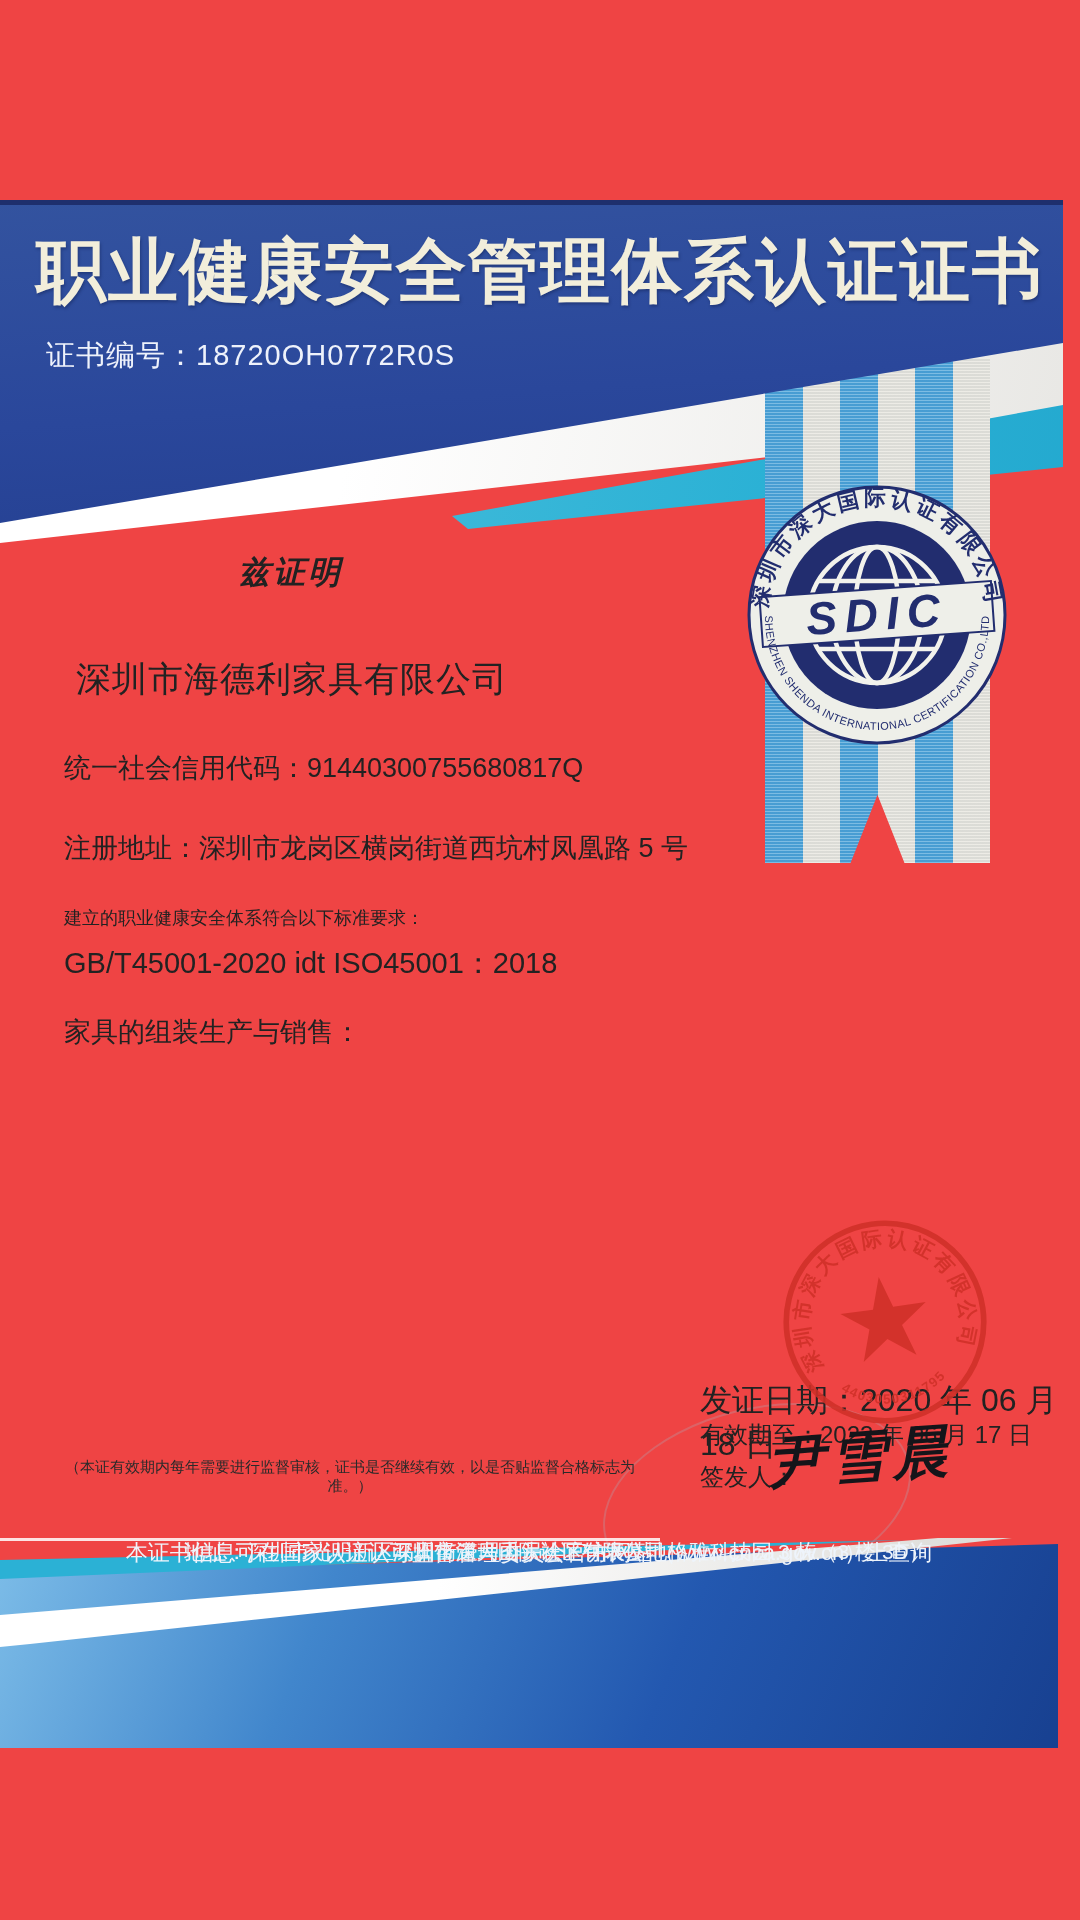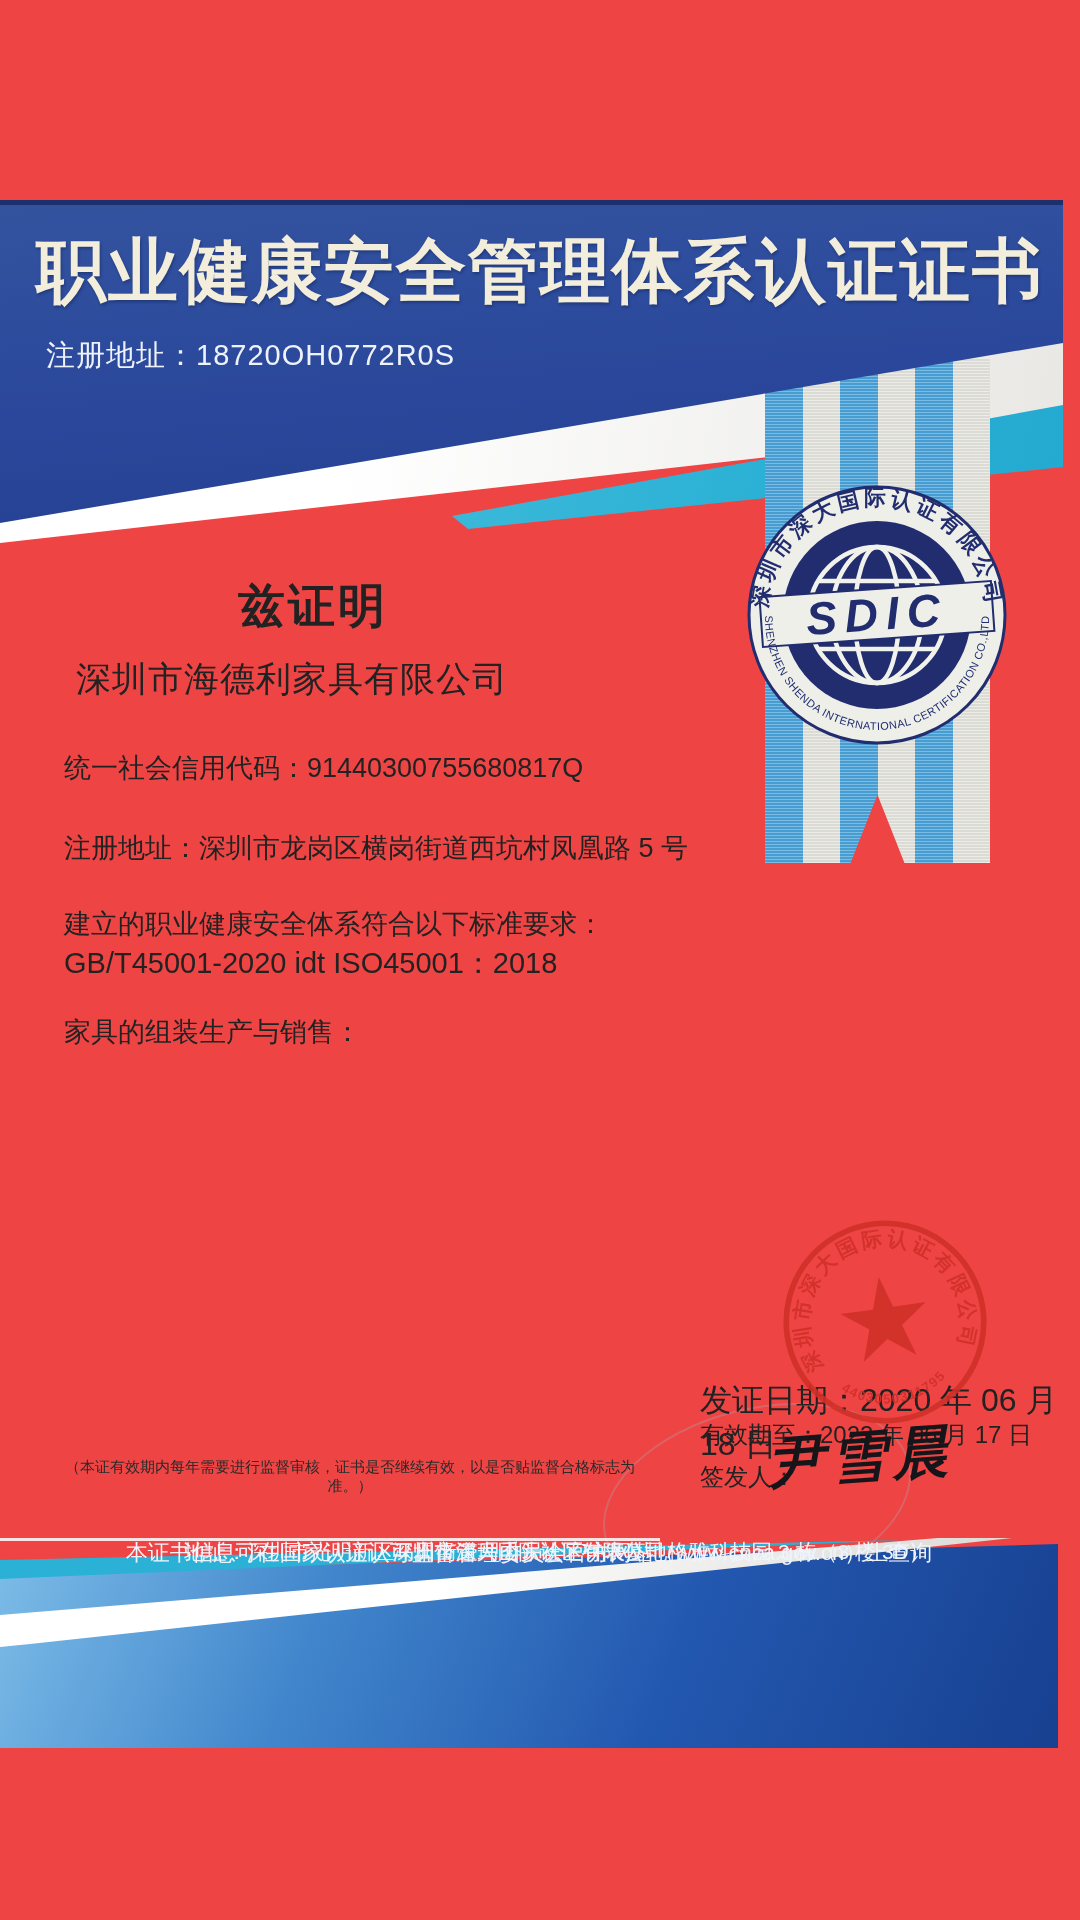--- a/index.html
+++ b/index.html
@@ -36,25 +36,25 @@
   .banner:before{content:"";position:absolute;left:0;top:0;width:100%;height:5px;background:#1e2f6d;}
   .cert-title{left:36px;top:230px;width:1020px;z-index:5;white-space:nowrap;
     font-family:"Liberation Serif",serif;font-weight:700;font-size:70px;line-height:1.2;
     color:var(--title-cream);letter-spacing:2px;text-shadow:1px 2px 3px rgba(10,20,60,.35);}
   .cert-no{left:46px;top:336px;z-index:5;font-size:29px;color:#eef2fb;letter-spacing:1px;}
 
   
   .badge-svg{left:744px;top:482px;width:266px;height:266px;z-index:6;}
 
   
-  .heading-cert{left:238px;top:575px;font-size:47px;font-weight:700;letter-spacing:3px;}
+  .heading-cert{left:238px;top:551px;font-size:32px;font-weight:700;letter-spacing:3px;font-style:italic;}
   .company{left:76px;top:656px;font-size:35px;letter-spacing:1px;}
   .line-code{left:64px;top:750px;font-size:27px;}
   .line-addr{left:64px;top:830px;font-size:27px;}
-  .line-stdintro{left:64px;top:906px;font-size:27px;text-align:center;}
+  .line-stdintro{left:64px;top:906px;font-size:18px;text-align:center;}
   .line-std{left:64px;top:944px;font-size:29px;}
   .line-scopeintro{left:64px;top:1014px;font-size:27px;}
   .line-scope{left:64px;top:1044px;font-size:31px;font-weight:600;}
 
   
   .audit{left:71px;top:1323px;width:557px;z-index:4;}
   table.audit-t{width:557px;height:120px;border-collapse:collapse;table-layout:fixed;}
   table.audit-t th,table.audit-t td{border:2.5px solid #181818;}
   table.audit-t th{height:37px;font-size:19px;font-weight:600;color:#1c1c1c;padding:0;}
   table.audit-t td{height:80px;}
@@ -93,21 +93,21 @@
 
 <div class="page">
 
   <div class="band band-white"></div>
   <div class="band band-teal"></div>
 
   <div class="abs ribbon"></div>
 
   <div class="abs banner"></div>
   <div class="abs cert-title">职业健康安全管理体系认证证书</div>
-  <div class="abs cert-no">注册地址：18720OH0772R0S</div>
+  <div class="abs cert-no">证书编号：18720OH0772R0S</div>
 
   <svg class="abs badge-svg" viewBox="-133 -133 266 266" xmlns="http://www.w3.org/2000/svg">
     <circle r="128" fill="var(--badge-ring)" stroke="var(--badge-navy)" stroke-width="3"></circle>
     <circle r="94" fill="var(--badge-navy)"></circle>
     <g stroke="#f2f2ec" stroke-width="4.5" fill="none">
       <circle r="68"></circle>
       <ellipse rx="22" ry="68"></ellipse>
       <ellipse rx="45" ry="68"></ellipse>
       <line x1="-68" y1="0" x2="68" y2="0"></line>
       <line x1="-59" y1="-34" x2="59" y2="-34"></line>

